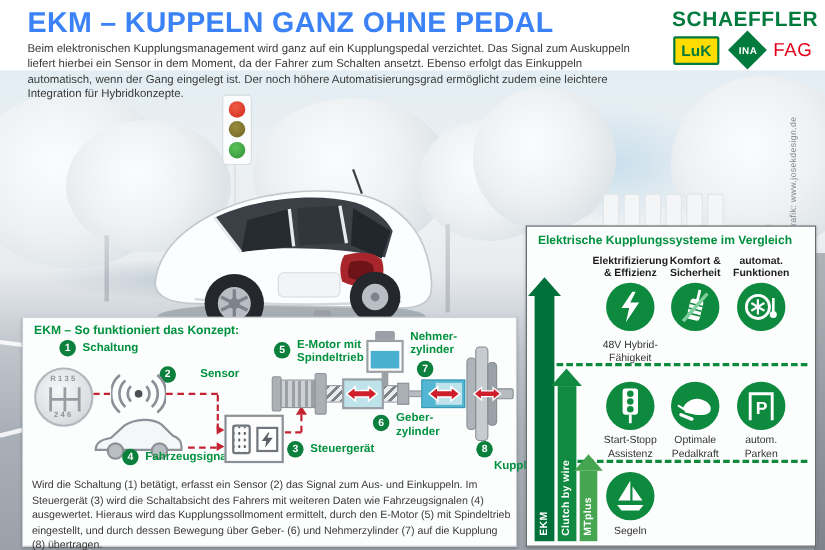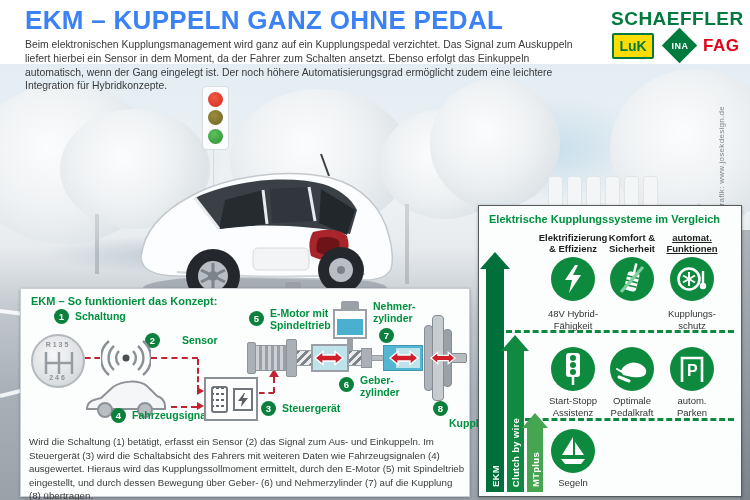--- a/index.html
+++ b/index.html
@@ -34,21 +34,21 @@
   
   .title{position:absolute;left:25px;top:5px;font-size:26px;font-weight:700;letter-spacing:.3px;color:#3b82f6;}
   .intro{position:absolute;left:25px;top:38px;width:560px;font-size:10.4px;line-height:1.33;color:#3a3a3a;}
   .brand{position:absolute;left:611px;top:8px;width:130px;text-align:center;font-size:19px;font-weight:700;letter-spacing:.5px;color:#007a3d;}
   .luk{position:absolute;left:612px;top:33px;width:42px;height:26px;background:#ffdd00;border:2px solid #007a3d;border-radius:2px;
     display:flex;align-items:center;justify-content:center;font-weight:700;font-size:14px;color:#007a3d;box-sizing:border-box;}
   .ina-wrap{position:absolute;left:663px;top:29px;width:34px;height:34px;}
   .ina-diamond{position:absolute;left:4px;top:4px;width:25px;height:25px;background:#007a3d;transform:rotate(45deg);}
   .ina-text{position:absolute;left:0;top:0;width:34px;height:34px;display:flex;align-items:center;justify-content:center;
     color:#fff;font-weight:700;font-size:9px;letter-spacing:.5px;}
-  .fag{position:absolute;left:703px;top:36px;font-size:17px;font-weight:700;color:#e2001a;letter-spacing:.5px;}
+  .fag{position:absolute;left:703px;top:36px;font-size:17px;font-weight:400;color:#e2001a;letter-spacing:.5px;}
   .credit{position:absolute;left:717px;top:62px;height:150px;writing-mode:vertical-rl;transform:rotate(180deg);
     font-size:8px;color:#80878d;letter-spacing:.3px;}
 
   
   .panel{position:absolute;background:#fcfdfd;box-sizing:border-box;}
   .panel-left{left:20px;top:288px;width:450px;height:209px;border:1px solid #c9ced2;box-shadow:0 1px 3px rgba(0,0,0,.25);}
   .panel-right{left:478px;top:205px;width:264px;height:292px;border:1px solid #565b5e;box-shadow:0 1px 3px rgba(0,0,0,.3);}
   .p-title{position:absolute;font-weight:700;color:#00913f;}
   .desc{position:absolute;left:8px;top:146px;width:436px;font-size:9.7px;line-height:1.4;color:#3a3a3a;}
 
@@ -313,21 +313,21 @@
     <div class="p-title" style="left:10px;top:7px;font-size:11px;">Elektrische Kupplungssysteme im Vergleich</div>
 
     <div class="colhead" style="left:56px;top:26px;">
       <div>Elektrifizierung</div>
         <div>&amp; Effizienz</div>
     </div>
     <div class="colhead" style="left:115px;top:26px;">
       <div>Komfort &amp;</div>
         <div>Sicherheit</div>
     </div>
-    <div class="colhead" style="left:175px;top:26px;text-decoration:underline;">
+    <div class="colhead" style="left:175px;top:26px;">
       <div>automat.</div>
         <div>Funktionen</div>
     </div>
 
     <div class="gdash" style="left:27px;top:124px;width:228px;"></div>
     <div class="gdash" style="left:46px;top:212px;width:209px;"></div>
 
     <div class="cmp-arrow" style="left:1px;top:46px;">
       <div class="head" style="border-left:15px solid transparent;border-right:15px solid transparent;border-bottom:17px solid #00703a;"></div>
       <div class="body" style="width:18px;height:223px;margin-left:6px;background:#00703a;">
@@ -376,24 +376,20 @@
           </g>
         <line x1="27" y1="7" x2="27" y2="19" stroke="#fff" stroke-width="2.4"></line>
         <circle cx="27" cy="22" r="3.2" fill="#fff"></circle>
       </svg>
     </div>
 
     <div class="glabel" style="left:56px;top:102px;">
       <div>48V Hybrid-</div>
         <div>Fähigkeit</div>
     </div>
-    <div class="glabel" style="left:175px;top:102px;">
-      <div>Kupplungs-</div>
-        <div>schutz</div>
-    </div>
 
     <div class="gcircle" style="left:72px;top:141px;">
       <svg width="18" height="32" viewBox="0 0 18 32">
         <rect x="2" y="0" width="14" height="24" rx="3" fill="#fff"></rect>
         <circle cx="9" cy="5" r="3" fill="#0d8a3e"></circle>
           <circle cx="9" cy="12" r="3" fill="#0d8a3e"></circle>
           <circle cx="9" cy="19" r="3" fill="#0d8a3e"></circle>
         <line x1="9" y1="24" x2="9" y2="32" stroke="#fff" stroke-width="2.5"></line>
       </svg>
     </div>

